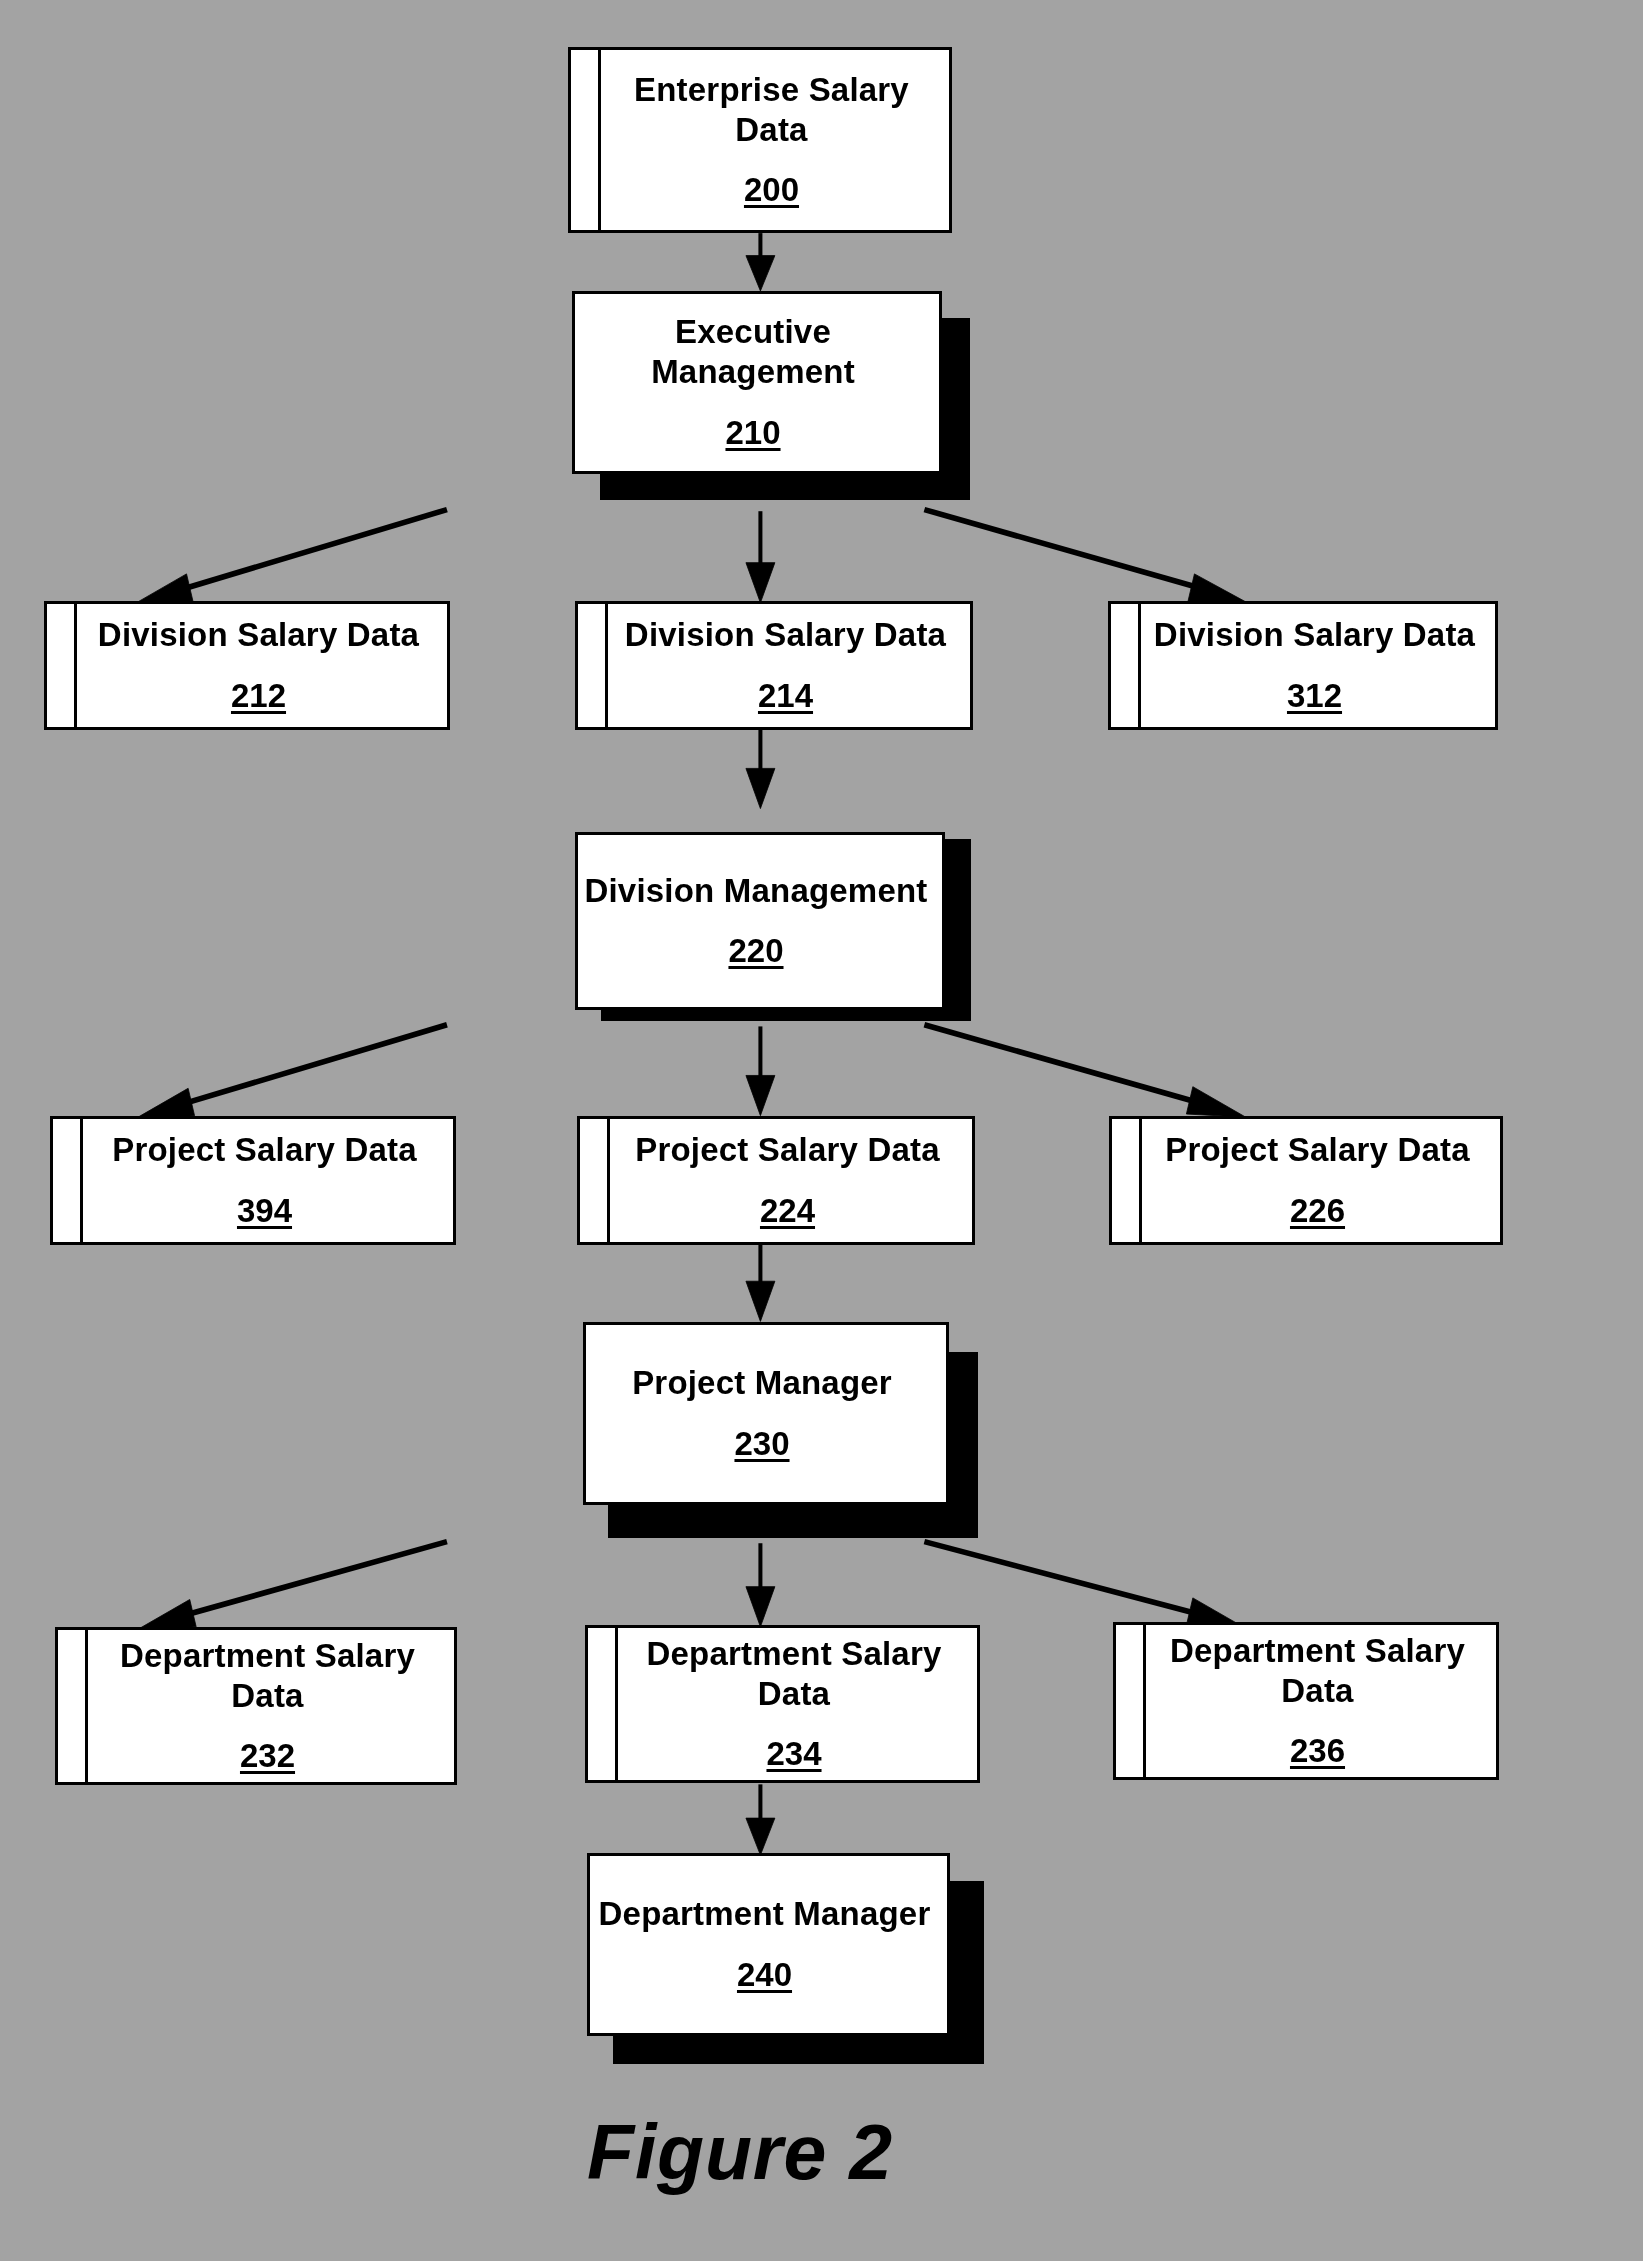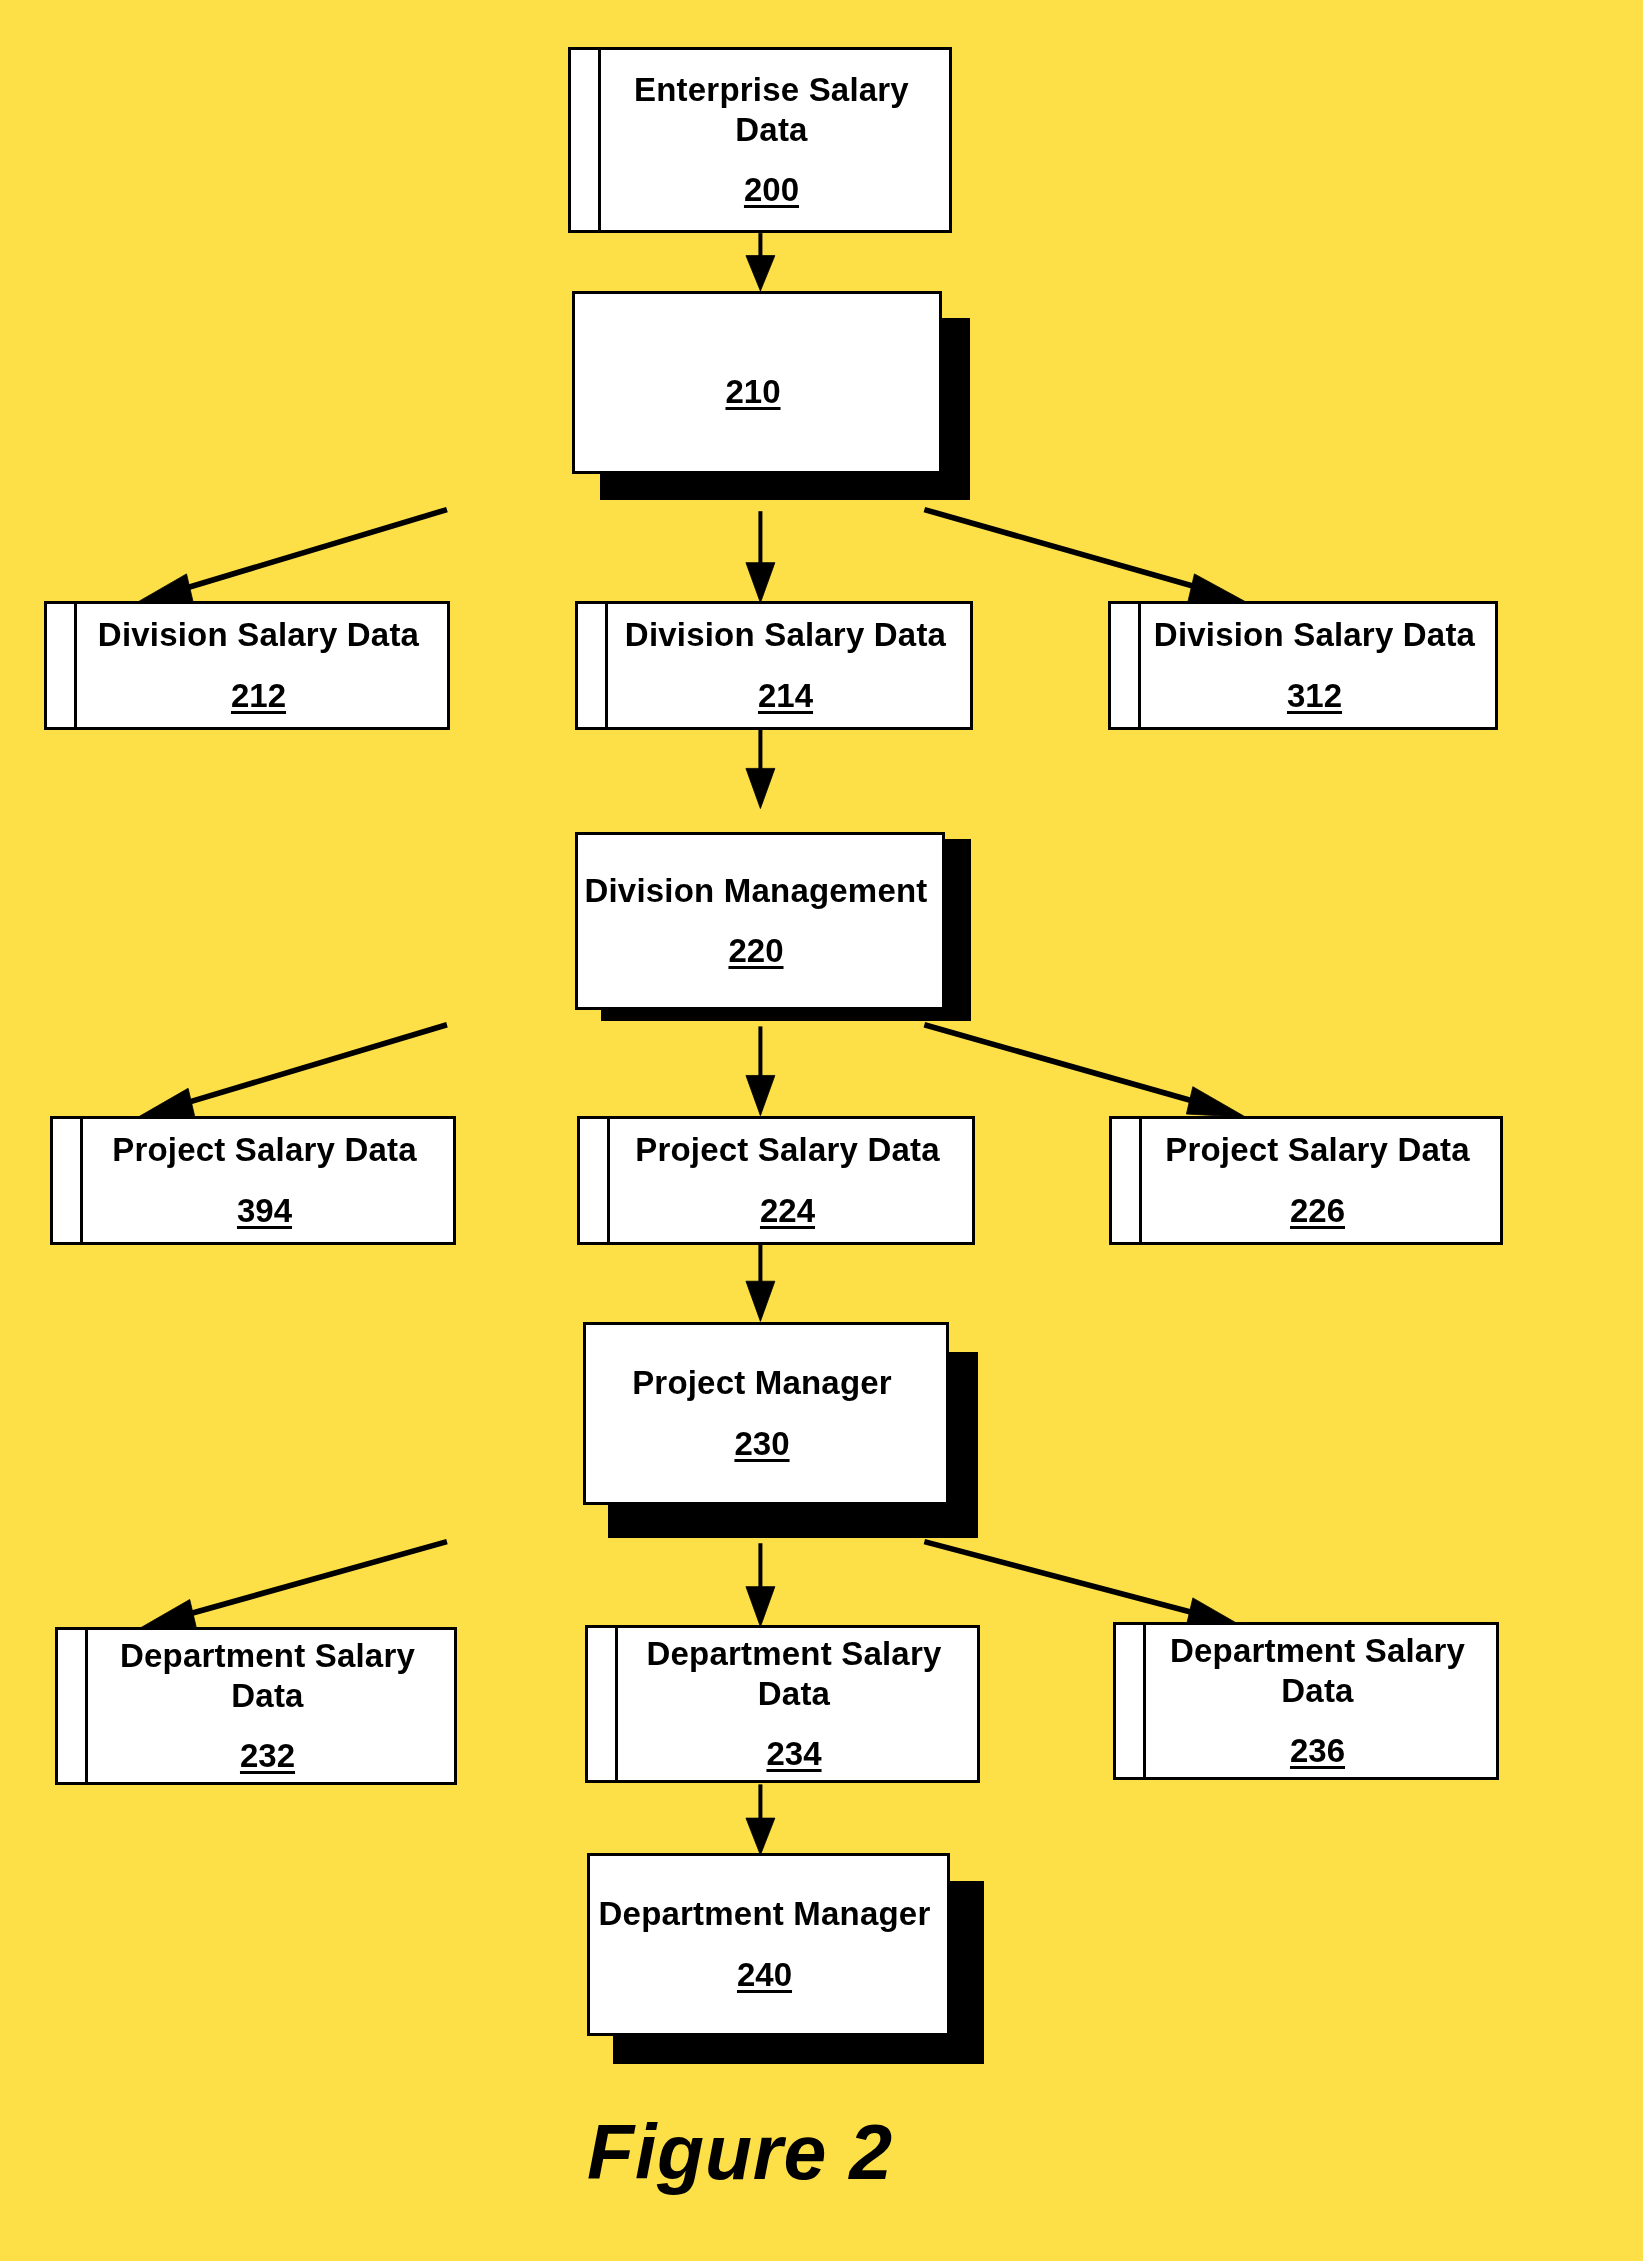--- a/index.html
+++ b/index.html
@@ -9,21 +9,21 @@
     background: #ffffff;
   }
   body {
     font-family: "Liberation Sans", sans-serif;
     color: #000000;
   }
   #figure-root {
     position: relative;
     width: 1643px;
     height: 2261px;
-    background: #fde047;
+    background: #a3a3a3;
     overflow: hidden;
   }
   
   #connector-layer {
     position: absolute;
     left: 0;
     top: 0;
     width: 1643px;
     height: 2261px;
     pointer-events: none;
@@ -177,20 +177,21 @@
     <span class="store-rule"></span>
     <span class="node-inner">
       <span class="node-title">Enterprise  Salary
 Data</span>
       <span class="node-ref">200</span>
     </span>
   </div>
 
   <div class="node process" style="left:572px; top:291px; width:370px; height:183px;">
     <span class="node-inner">
+      <span class="node-title">Executive Management</span>
       <span class="node-ref">210</span>
     </span>
   </div>
 
   <div class="node datastore" style="left:44px; top:601px; width:406px; height:129px;">
     <span class="store-rule"></span>
     <span class="node-inner">
       <span class="node-title">Division Salary Data</span>
       <span class="node-ref">212</span>
     </span>

